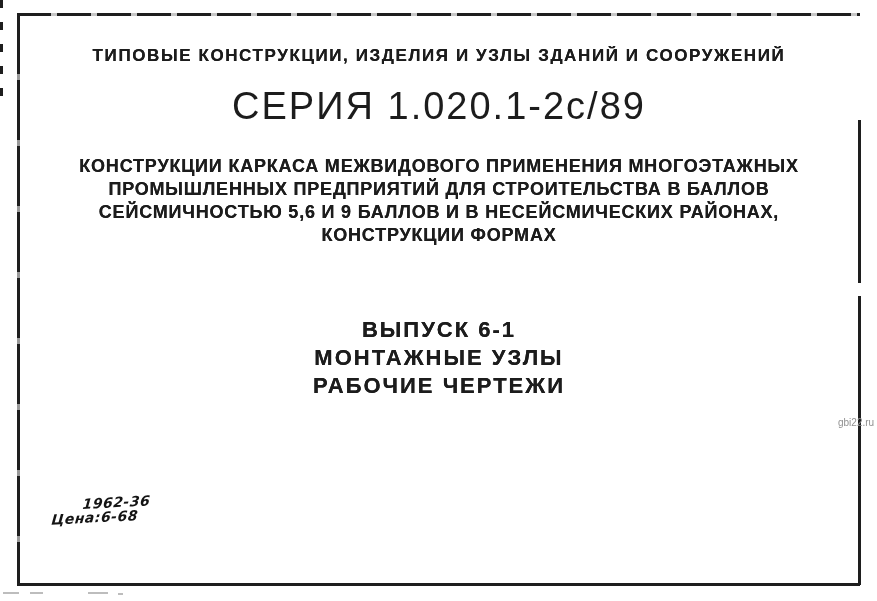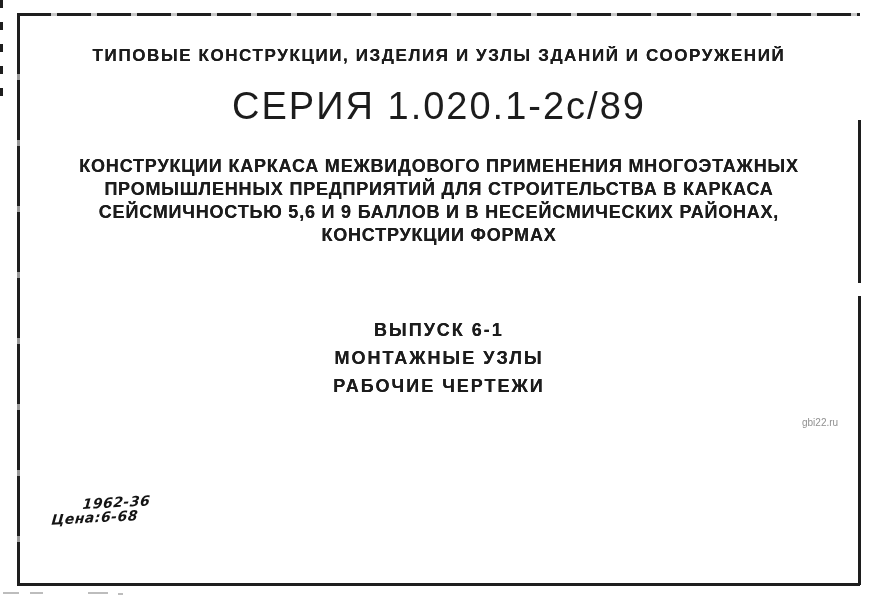--- a/index.html
+++ b/index.html
@@ -36,34 +36,34 @@
   .header-line{
     top:46px;font-size:17px;font-weight:700;letter-spacing:1.6px;
     text-shadow:0 0 .5px #1c1c1c;
   }
   .series-title{
     top:84px;font-size:38px;font-weight:400;letter-spacing:2px;
     transform:scaleY(1.04);
   }
   .description{top:155px;font-size:18px;font-weight:700;line-height:23px;letter-spacing:.8px;
     text-shadow:0 0 .4px #1c1c1c;}
-  .issue-block{top:316px;font-size:18px;font-weight:700;letter-spacing:2px;line-height:28px;
+  .issue-block{top:316px;font-size:22px;font-weight:700;letter-spacing:2px;line-height:28px;
     text-shadow:0 0 .4px #1c1c1c;}
   .issue-block div{margin-bottom:0;}
   
   .stamp{
     position:absolute;left:52px;top:496px;
     font-family:"DejaVu Sans", sans-serif;font-style:italic;font-weight:700;
     font-size:14px;line-height:14px;color:#141414;
     transform:rotate(-3deg) skewX(-8deg);letter-spacing:.5px;
   }
   .stamp .l1{margin-left:30px;}
   
   .watermark{
-    position:absolute;left:802px;top:417px;width:39px;
+    position:absolute;left:838px;top:417px;width:39px;
     font-size:10px;color:#909090;letter-spacing:0;
     font-family:"Liberation Sans", sans-serif;
   }
 </style>
 </head>
 <body>
 
 <div class="page">
 
   <div class="b b-top"></div>
@@ -77,21 +77,21 @@
   <div class="artifact a2"></div>
   <div class="artifact a3"></div>
   <div class="artifact a4"></div>
 
   <div class="center header-line">ТИПОВЫЕ КОНСТРУКЦИИ, ИЗДЕЛИЯ И УЗЛЫ ЗДАНИЙ И СООРУЖЕНИЙ</div>
 
   <div class="center series-title">СЕРИЯ 1.020.1-2с/89</div>
 
   <div class="center description">
     <div>КОНСТРУКЦИИ КАРКАСА МЕЖВИДОВОГО ПРИМЕНЕНИЯ МНОГОЭТАЖНЫХ</div>
-    <div>ПРОМЫШЛЕННЫХ ПРЕДПРИЯТИЙ ДЛЯ СТРОИТЕЛЬСТВА В КАРКАСА</div>
+    <div>ПРОМЫШЛЕННЫХ ПРЕДПРИЯТИЙ ДЛЯ СТРОИТЕЛЬСТВА В БАЛЛОВ</div>
     <div>СЕЙСМИЧНОСТЬЮ 5,6 И 9 БАЛЛОВ И В НЕСЕЙСМИЧЕСКИХ РАЙОНАХ,</div>
     <div>КОНСТРУКЦИИ ФОРМАХ</div>
   </div>
 
   <div class="center issue-block">
     <div>ВЫПУСК 6-1</div>
     <div>МОНТАЖНЫЕ УЗЛЫ</div>
     <div>РАБОЧИЕ ЧЕРТЕЖИ</div>
   </div>
 

